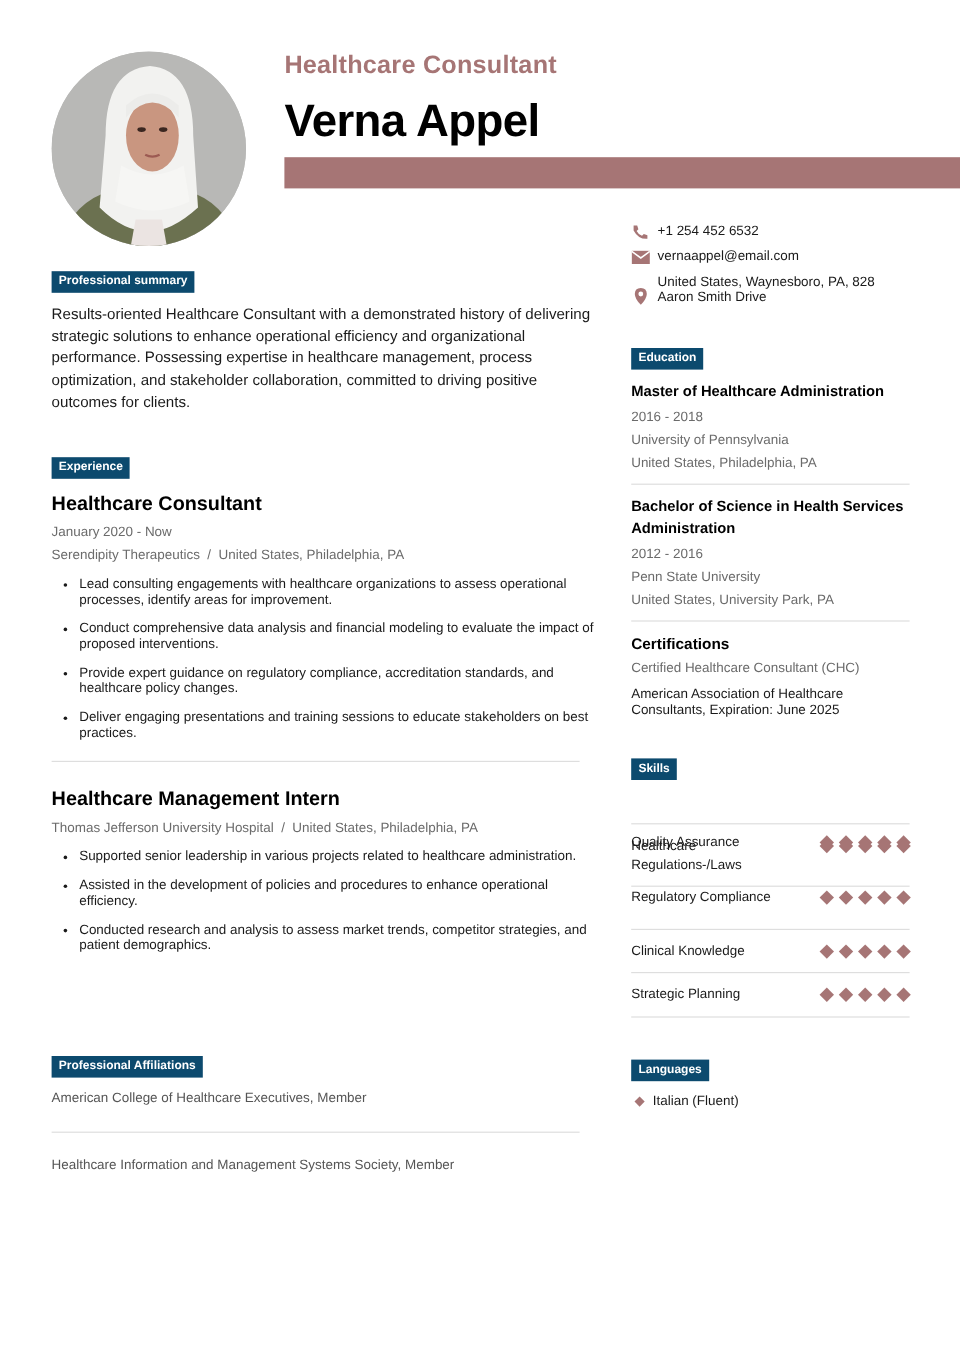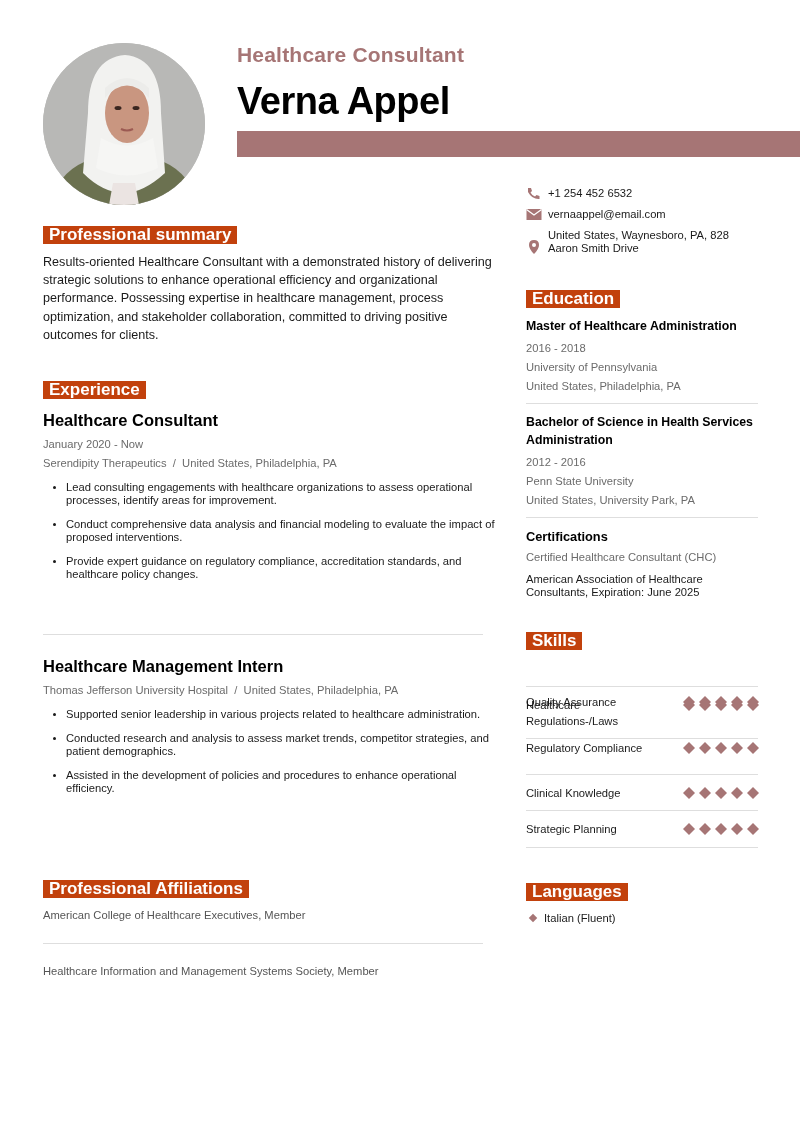--- a/index.html
+++ b/index.html
@@ -19,22 +19,22 @@
     .name {
       position: absolute; left: 237px; top: 80px;
       font-size: 38px; font-weight: bold; color: #000; letter-spacing: -0.5px;
     }
     .header-bar {
       position: absolute; left: 237px; top: 131px; width: 563px; height: 26px;
       background: #a67575;
     }
 
     .badge {
-      display: inline-block; background: #c2410c; color: #fff;
-      font-size: 17px; font-weight: bold; padding: 2px 6px 3px 6px; line-height: 13px;
+      display: inline-block; background: #0c4a6e; color: #fff;
+      font-size: 10px; font-weight: bold; padding: 2px 6px 3px 6px; line-height: 13px;
     }
     .summary-badge { position: absolute; left: 43px; top: 226px; }
     .summary-text {
       position: absolute; left: 43px; top: 253px; width: 450px;
       font-size: 12.6px; line-height: 18.2px; color: #1a1a1a;
     }
     .exp-badge { position: absolute; left: 43px; top: 381px; }
 
     .job { position: absolute; left: 43px; width: 455px; }
     .job-title { font-size: 16.5px; font-weight: bold; color: #000; line-height: 20px; }
@@ -142,31 +142,32 @@
 <div class="badge exp-badge">Experience</div>
 
 <div class="job" style="top:410px;">
   <div class="job-title">Healthcare Consultant</div>
   <div class="job-meta">January 2020 - Now</div>
   <div class="job-meta" style="white-space:pre;">Serendipity Therapeutics  /  United States, Philadelphia, PA</div>
   <ul>
     <li>Lead consulting engagements with healthcare organizations to assess operational processes, identify areas for improvement.</li>
     <li>Conduct comprehensive data analysis and financial modeling to evaluate the impact of proposed interventions.</li>
     <li>Provide expert guidance on regulatory compliance, accreditation standards, and healthcare policy changes.</li>
+    <li>Deliver engaging presentations and training sessions to educate stakeholders on best practices.</li>
   </ul>
 </div>
 <div class="divider" style="left:43px; top:634px; width:440px;"></div>
 
 <div class="job" style="top:656px;">
   <div class="job-title">Healthcare Management Intern</div>
   <div class="job-meta" style="white-space:pre;">Thomas Jefferson University Hospital  /  United States, Philadelphia, PA</div>
   <ul>
     <li>Supported senior leadership in various projects related to healthcare administration.</li>
+    <li>Assisted in the development of policies and procedures to enhance operational efficiency.</li>
     <li>Conducted research and analysis to assess market trends, competitor strategies, and patient demographics.</li>
-    <li>Assisted in the development of policies and procedures to enhance operational efficiency.</li>
   </ul>
 </div>
 
 <div class="badge aff-badge">Professional Affiliations</div>
 <div class="aff-item" style="top:909px;">American College of Healthcare Executives, Member</div>
 <div class="divider" style="left:43px; top:943px; width:440px;"></div>
 <div class="aff-item" style="top:965px;">Healthcare Information and Management Systems Society, Member</div>
 
 <div class="badge right-badge" style="top:290px;">Education</div>
 <div class="edu" style="top:317px;">

